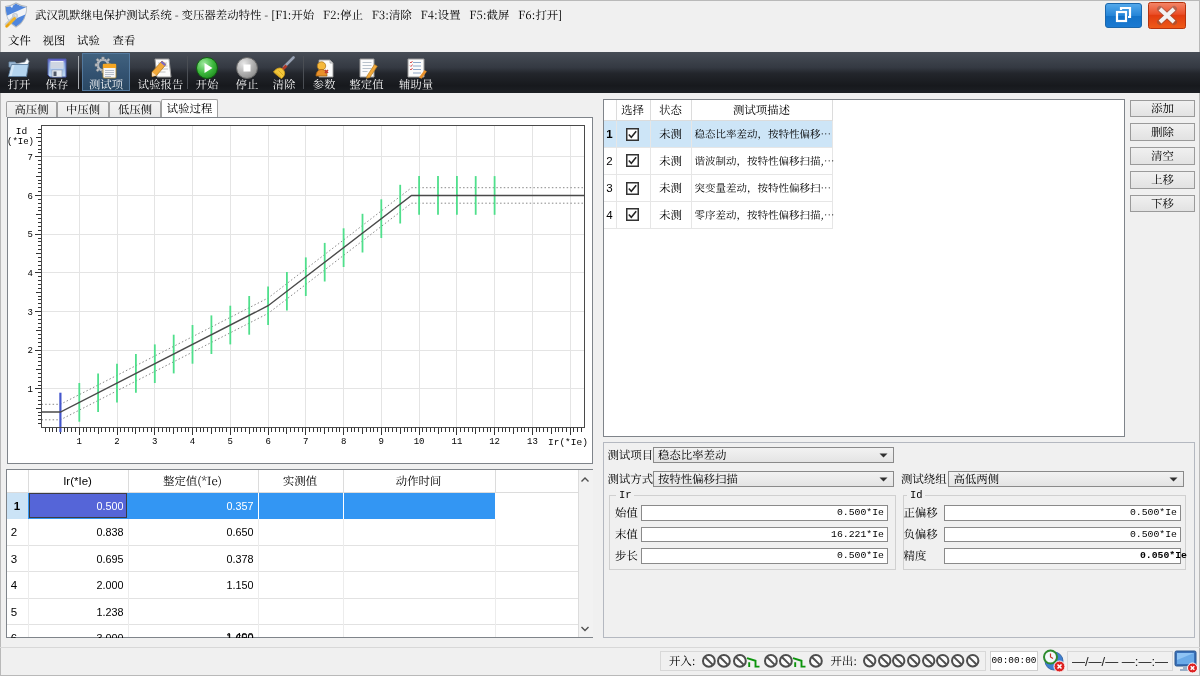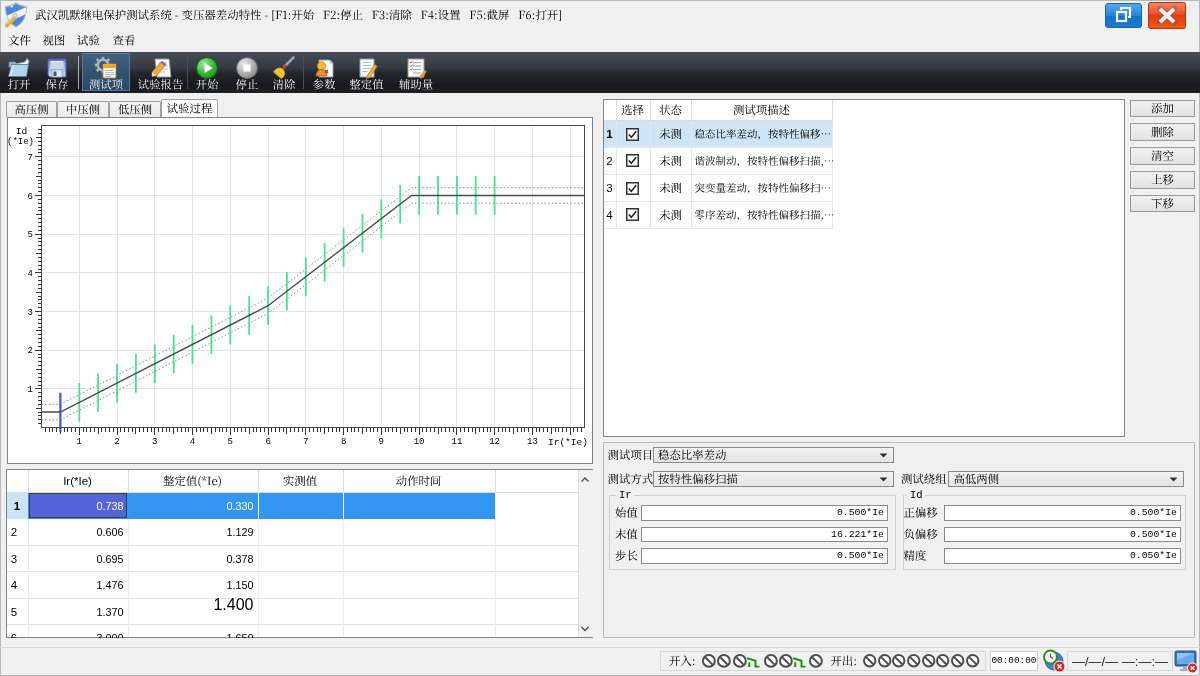--- a/index.html
+++ b/index.html
@@ -457,53 +457,53 @@
 <div style="position:absolute;left:495px;top:470px;width:1px;height:22.5px;background:#dcdcdc"></div>
 <div style="position:absolute;left:7px;top:491.5px;width:570.5px;height:1px;background:#dcdcdc"></div>
 <div style="position:absolute;left:17.5px;top:473px;width:120px;height:16px;line-height:16px;text-align:center;font-family:'Liberation Sans';font-size:11.5px;color:#000">Ir(*Ie)</div>
 <div style="position:absolute;left:7px;top:492.5px;width:20.5px;height:26.5px;background:#cbe3f6"></div>
 <div style="position:absolute;left:27.5px;top:492.5px;width:467.5px;height:26.5px;background:#3396f3"></div>
 <div style="position:absolute;left:28.5px;top:493.0px;width:98px;height:25.0px;background:#5565d8;border:1px solid #3c3c43;box-sizing:border-box"></div>
 <div style="position:absolute;left:257.5px;top:492.5px;width:1px;height:26.5px;background:#fff"></div>
 <div style="position:absolute;left:342.5px;top:492.5px;width:1px;height:26.5px;background:#fff"></div>
 <div style="position:absolute;left:495px;top:492.5px;width:1px;height:26.5px;background:#fff"></div>
 <div style="position:absolute;left:7px;top:497.75px;width:20px;height:16px;line-height:16px;text-align:center;font-family:'Liberation Sans';font-size:11.5px;font-weight:bold;color:#000">1</div>
-<div style="position:absolute;right:1076.5px;top:498.8px;height:14px;line-height:14px;font-family:'Liberation Sans',monospace;font-size:10.8px;color:#fff;font-weight:normal;letter-spacing:0;white-space:pre;text-align:right">0.738</div>
-<div style="position:absolute;right:946.5px;top:498.8px;height:14px;line-height:14px;font-family:'Liberation Sans',monospace;font-size:10.8px;color:#fff;font-weight:normal;letter-spacing:0;white-space:pre;text-align:right">0.330</div>
+<div style="position:absolute;right:1076.5px;top:498.8px;height:14px;line-height:14px;font-family:'Liberation Sans',monospace;font-size:10.8px;color:#fff;font-weight:normal;letter-spacing:0;white-space:pre;text-align:right">0.500</div>
+<div style="position:absolute;right:946.5px;top:498.8px;height:14px;line-height:14px;font-family:'Liberation Sans',monospace;font-size:10.8px;color:#fff;font-weight:normal;letter-spacing:0;white-space:pre;text-align:right">0.357</div>
 <div style="position:absolute;left:7px;top:544.5px;width:570.5px;height:1px;background:#e2e2e2"></div>
 <div style="position:absolute;left:7px;top:524.25px;width:14px;height:16px;line-height:16px;text-align:center;font-family:'Liberation Sans';font-size:11.5px;color:#000">2</div>
-<div style="position:absolute;right:1076.5px;top:525.2px;height:14px;line-height:14px;font-family:'Liberation Sans',monospace;font-size:10.8px;color:#000;font-weight:normal;letter-spacing:0;white-space:pre;text-align:right">0.606</div>
-<div style="position:absolute;right:946.5px;top:525.2px;height:14px;line-height:14px;font-family:'Liberation Sans',monospace;font-size:10.8px;color:#000;font-weight:normal;letter-spacing:0;white-space:pre;text-align:right">1.129</div>
+<div style="position:absolute;right:1076.5px;top:525.2px;height:14px;line-height:14px;font-family:'Liberation Sans',monospace;font-size:10.8px;color:#000;font-weight:normal;letter-spacing:0;white-space:pre;text-align:right">0.838</div>
+<div style="position:absolute;right:946.5px;top:525.2px;height:14px;line-height:14px;font-family:'Liberation Sans',monospace;font-size:10.8px;color:#000;font-weight:normal;letter-spacing:0;white-space:pre;text-align:right">0.650</div>
 <div style="position:absolute;left:27.5px;top:519.0px;width:1px;height:26.5px;background:#ececec"></div>
 <div style="position:absolute;left:127.5px;top:519.0px;width:1px;height:26.5px;background:#ececec"></div>
 <div style="position:absolute;left:257.5px;top:519.0px;width:1px;height:26.5px;background:#ececec"></div>
 <div style="position:absolute;left:342.5px;top:519.0px;width:1px;height:26.5px;background:#ececec"></div>
 <div style="position:absolute;left:495px;top:519.0px;width:1px;height:26.5px;background:#ececec"></div>
 <div style="position:absolute;left:7px;top:571.0px;width:570.5px;height:1px;background:#e2e2e2"></div>
 <div style="position:absolute;left:7px;top:550.75px;width:14px;height:16px;line-height:16px;text-align:center;font-family:'Liberation Sans';font-size:11.5px;color:#000">3</div>
 <div style="position:absolute;right:1076.5px;top:551.8px;height:14px;line-height:14px;font-family:'Liberation Sans',monospace;font-size:10.8px;color:#000;font-weight:normal;letter-spacing:0;white-space:pre;text-align:right">0.695</div>
 <div style="position:absolute;right:946.5px;top:551.8px;height:14px;line-height:14px;font-family:'Liberation Sans',monospace;font-size:10.8px;color:#000;font-weight:normal;letter-spacing:0;white-space:pre;text-align:right">0.378</div>
 <div style="position:absolute;left:27.5px;top:545.5px;width:1px;height:26.5px;background:#ececec"></div>
 <div style="position:absolute;left:127.5px;top:545.5px;width:1px;height:26.5px;background:#ececec"></div>
 <div style="position:absolute;left:257.5px;top:545.5px;width:1px;height:26.5px;background:#ececec"></div>
 <div style="position:absolute;left:342.5px;top:545.5px;width:1px;height:26.5px;background:#ececec"></div>
 <div style="position:absolute;left:495px;top:545.5px;width:1px;height:26.5px;background:#ececec"></div>
 <div style="position:absolute;left:7px;top:597.5px;width:570.5px;height:1px;background:#e2e2e2"></div>
 <div style="position:absolute;left:7px;top:577.25px;width:14px;height:16px;line-height:16px;text-align:center;font-family:'Liberation Sans';font-size:11.5px;color:#000">4</div>
-<div style="position:absolute;right:1076.5px;top:578.2px;height:14px;line-height:14px;font-family:'Liberation Sans',monospace;font-size:10.8px;color:#000;font-weight:normal;letter-spacing:0;white-space:pre;text-align:right">1.476</div>
+<div style="position:absolute;right:1076.5px;top:578.2px;height:14px;line-height:14px;font-family:'Liberation Sans',monospace;font-size:10.8px;color:#000;font-weight:normal;letter-spacing:0;white-space:pre;text-align:right">2.000</div>
 <div style="position:absolute;right:946.5px;top:578.2px;height:14px;line-height:14px;font-family:'Liberation Sans',monospace;font-size:10.8px;color:#000;font-weight:normal;letter-spacing:0;white-space:pre;text-align:right">1.150</div>
 <div style="position:absolute;left:27.5px;top:572.0px;width:1px;height:26.5px;background:#ececec"></div>
 <div style="position:absolute;left:127.5px;top:572.0px;width:1px;height:26.5px;background:#ececec"></div>
 <div style="position:absolute;left:257.5px;top:572.0px;width:1px;height:26.5px;background:#ececec"></div>
 <div style="position:absolute;left:342.5px;top:572.0px;width:1px;height:26.5px;background:#ececec"></div>
 <div style="position:absolute;left:495px;top:572.0px;width:1px;height:26.5px;background:#ececec"></div>
 <div style="position:absolute;left:7px;top:624.0px;width:570.5px;height:1px;background:#e2e2e2"></div>
 <div style="position:absolute;left:7px;top:603.75px;width:14px;height:16px;line-height:16px;text-align:center;font-family:'Liberation Sans';font-size:11.5px;color:#000">5</div>
-<div style="position:absolute;right:1076.5px;top:604.8px;height:14px;line-height:14px;font-family:'Liberation Sans',monospace;font-size:10.8px;color:#000;font-weight:normal;letter-spacing:0;white-space:pre;text-align:right">1.370</div>
-<div style="position:absolute;right:946.5px;top:598px;height:14px;line-height:14px;font-family:'Liberation Sans',monospace;font-size:16px;color:#000;font-weight:normal;letter-spacing:0;white-space:pre;text-align:right">1.400</div>
+<div style="position:absolute;right:1076.5px;top:604.8px;height:14px;line-height:14px;font-family:'Liberation Sans',monospace;font-size:10.8px;color:#000;font-weight:normal;letter-spacing:0;white-space:pre;text-align:right">1.238</div>
+<div style="position:absolute;right:946.5px;top:630px;height:14px;line-height:14px;font-family:'Liberation Sans',monospace;font-size:11px;color:#000;font-weight:normal;letter-spacing:0;white-space:pre;text-align:right">1.400</div>
 <div style="position:absolute;left:27.5px;top:598.5px;width:1px;height:26.5px;background:#ececec"></div>
 <div style="position:absolute;left:127.5px;top:598.5px;width:1px;height:26.5px;background:#ececec"></div>
 <div style="position:absolute;left:257.5px;top:598.5px;width:1px;height:26.5px;background:#ececec"></div>
 <div style="position:absolute;left:342.5px;top:598.5px;width:1px;height:26.5px;background:#ececec"></div>
 <div style="position:absolute;left:495px;top:598.5px;width:1px;height:26.5px;background:#ececec"></div>
 <div style="position:absolute;left:7px;top:630.25px;width:14px;height:16px;line-height:16px;text-align:center;font-family:'Liberation Sans';font-size:11.5px;color:#000">6</div>
 <div style="position:absolute;right:1076.5px;top:631.2px;height:14px;line-height:14px;font-family:'Liberation Sans',monospace;font-size:10.8px;color:#000;font-weight:normal;letter-spacing:0;white-space:pre;text-align:right">3.000</div>
 <div style="position:absolute;right:946.5px;top:631.2px;height:14px;line-height:14px;font-family:'Liberation Sans',monospace;font-size:10.8px;color:#000;font-weight:normal;letter-spacing:0;white-space:pre;text-align:right">1.650</div>
 <div style="position:absolute;left:27.5px;top:625.0px;width:1px;height:12.0px;background:#ececec"></div>
 <div style="position:absolute;left:127.5px;top:625.0px;width:1px;height:12.0px;background:#ececec"></div>
@@ -593,21 +593,21 @@
 <div style="position:absolute;right:316px;top:506.2px;height:13px;line-height:13px;font-family:'Liberation Mono',monospace;font-size:9.8px;color:#000;font-weight:normal;letter-spacing:0;white-space:pre;text-align:right">0.500*Ie</div>
 <div style="position:absolute;left:641px;top:526.5px;width:247px;height:15.5px;background:#fff;border:1px solid #8a8a8a;box-sizing:border-box"></div>
 <div style="position:absolute;right:316px;top:527.7px;height:13px;line-height:13px;font-family:'Liberation Mono',monospace;font-size:9.8px;color:#000;font-weight:normal;letter-spacing:0;white-space:pre;text-align:right">16.221*Ie</div>
 <div style="position:absolute;left:641px;top:548px;width:247px;height:15.5px;background:#fff;border:1px solid #8a8a8a;box-sizing:border-box"></div>
 <div style="position:absolute;right:316px;top:549.2px;height:13px;line-height:13px;font-family:'Liberation Mono',monospace;font-size:9.8px;color:#000;font-weight:normal;letter-spacing:0;white-space:pre;text-align:right">0.500*Ie</div>
 <div style="position:absolute;left:944px;top:505px;width:237px;height:15.5px;background:#fff;border:1px solid #8a8a8a;box-sizing:border-box"></div>
 <div style="position:absolute;right:23px;top:506.2px;height:13px;line-height:13px;font-family:'Liberation Mono',monospace;font-size:9.8px;color:#000;font-weight:normal;letter-spacing:0;white-space:pre;text-align:right">0.500*Ie</div>
 <div style="position:absolute;left:944px;top:526.5px;width:237px;height:15.5px;background:#fff;border:1px solid #8a8a8a;box-sizing:border-box"></div>
 <div style="position:absolute;right:23px;top:527.7px;height:13px;line-height:13px;font-family:'Liberation Mono',monospace;font-size:9.8px;color:#000;font-weight:normal;letter-spacing:0;white-space:pre;text-align:right">0.500*Ie</div>
 <div style="position:absolute;left:944px;top:548px;width:237px;height:15.5px;background:#fff;border:1px solid #8a8a8a;box-sizing:border-box"></div>
-<div style="position:absolute;right:23px;top:549.2px;height:13px;line-height:13px;font-family:'Liberation Mono',monospace;font-size:9.8px;color:#000;font-weight:normal;letter-spacing:0;white-space:pre;">0.050*Ie</div>
+<div style="position:absolute;right:13px;top:549.2px;height:13px;line-height:13px;font-family:'Liberation Mono',monospace;font-size:9.8px;color:#000;font-weight:bold;letter-spacing:0;white-space:pre;">0.050*Ie</div>
 <div style="position:absolute;left:0px;top:647px;width:1200px;height:1px;background:#d8d8d8"></div>
 <div style="position:absolute;left:660px;top:651px;width:326px;height:20px;border:1px solid #d8d8d8;box-sizing:border-box"></div>
 <svg style="position:absolute;left:701.1px;top:652.6px" width="15.8" height="15.8" viewBox="0 0 15.8 15.8">
 <circle cx="7.9" cy="7.9" r="5.9" fill="#fdfdfd" stroke="#4d4d4d" stroke-width="2"></circle>
 <line x1="4.2" y1="4.2" x2="11.6" y2="11.6" stroke="#4d4d4d" stroke-width="2"></line>
   </svg>
 <svg style="position:absolute;left:715.9px;top:652.6px" width="15.8" height="15.8" viewBox="0 0 15.8 15.8">
 <circle cx="7.9" cy="7.9" r="5.9" fill="#fdfdfd" stroke="#4d4d4d" stroke-width="2"></circle>
 <line x1="4.2" y1="4.2" x2="11.6" y2="11.6" stroke="#4d4d4d" stroke-width="2"></line>
   </svg>

